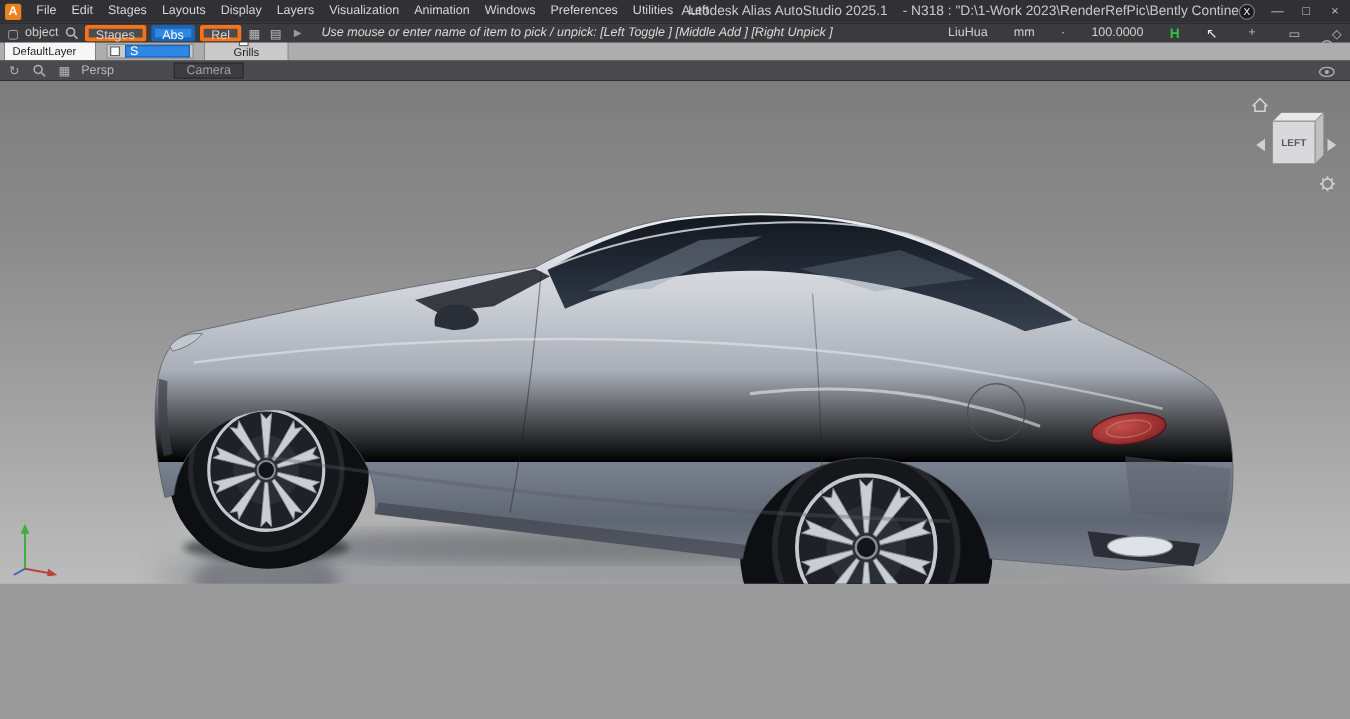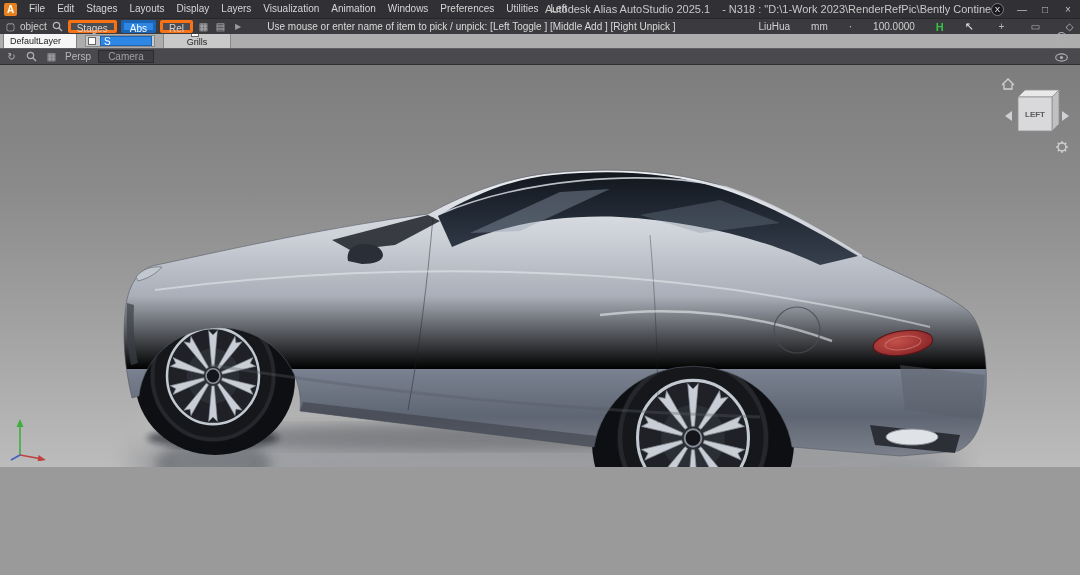--- a/index.html
+++ b/index.html
@@ -20,40 +20,40 @@
 
   
   .toolbar { height: 16px; background: #3b3b3f; display: flex; align-items: center; color: #cfcfcf;
              gap: 4px; padding: 0 4px; position: relative; border-top: 1px solid #27272b; }
   .tool-label { display: flex; align-items: center; gap: 3px; }
   .tool-btn { background: #4b4b50; border: 3px solid #f97316; padding: 0 6px; height: 13px; line-height: 11px;
               border-radius: 2px; color: #d4d4d4; cursor: default; }
   .abs-btn { background: #2e86e5; border-color: #1c64b4; color: #fff; }
   .mini-icon { color: #b9b9bd; font-size: 10px; width: 13px; text-align: center; }
   .prompt-arrow { color: #9a9a9e; font-size: 8px; margin-left: 4px; }
-  .prompt { color: #dadada; margin-left: 22px; white-space: nowrap; }
+  .prompt { color: #dadada; margin-left: 12px; white-space: nowrap; font-style: italic; }
   .toolbar-right { position: absolute; right: 4px; display: flex; align-items: center; gap: 21px; }
   .h-badge { color: #35c244; font-weight: bold; font-size: 11px; }
   .cursor-glyph { color: #ececec; font-size: 11px; }
 
   
   .layerbar { height: 14px; background: #adadad; display: flex; align-items: center; gap: 8px; padding: 0 3px; }
   .layer-tab { height: 26px; display: flex; align-items: center; font-size: 9px; color: #1c1c1c; cursor: default; }
   .tab-plain { background: #f6f6f6; border: 1px solid #7f7f7f; padding: 0 6px; min-width: 74px; }
   .tab-gray  { background: #c9c9c9; border: 1px solid #8a8a8a; padding: 0 6px; min-width: 68px; flex-direction: column; }
   .checkbox { width: 8px; height: 8px; background: #ffffff; border: 1px solid #666; margin-right: 4px; flex: none; }
   .tab-edit-wrap { display: flex; align-items: center; background: #c9c9c9; border: 1px solid #8a8a8a; height: 12px; padding: 0 2px; }
   .tab-edit { background: #2e86e5; color: #fff; min-width: 52px; height: 10px; line-height: 10px; padding: 0 3px;
               border: 1px solid #1c64b4; }
 
   
   .vp-header { height: 17px; background: #4a4a4e; display: flex; align-items: center; color: #b8b8b8;
                gap: 7px; padding: 0 5px; position: relative; border-top: 1px solid #5e5e62; border-bottom: 1px solid #303034; }
   .vp-icon { width: 13px; height: 13px; display: flex; align-items: center; justify-content: center; color: #b0b0b4; }
-  .camera-btn { background: #3d3d41; border: 1px solid #2c2c30; color: #9fa0a3; padding: 0 9px; height: 13px; line-height: 11px; cursor: default; }
+  .camera-btn { background: #3d3d41; border: 1px solid #2c2c30; color: #9fa0a3; padding: 0 9px; height: 13px; line-height: 11px; cursor: default; margin-left: 41px; }
   .vp-right { position: absolute; right: 6px; display: flex; align-items: center; gap: 8px; flex-direction: column; }
 
   
   .viewport { position: relative; height: 402px; overflow: hidden;
               background: linear-gradient(180deg, #7d7d7d 0%, #8a8a8a 30%, #a2a2a2 65%, #bcbcbc 100%); padding-left: 12px; }
   .scene-svg { position: absolute; inset: 0; }
 
   .viewcube { position: absolute; top: 10px; right: 10px; width: 70px; height: 96px; }
   .axis-triad { position: absolute; left: 8px; bottom: 6px; width: 44px; height: 46px; }
 </style>

